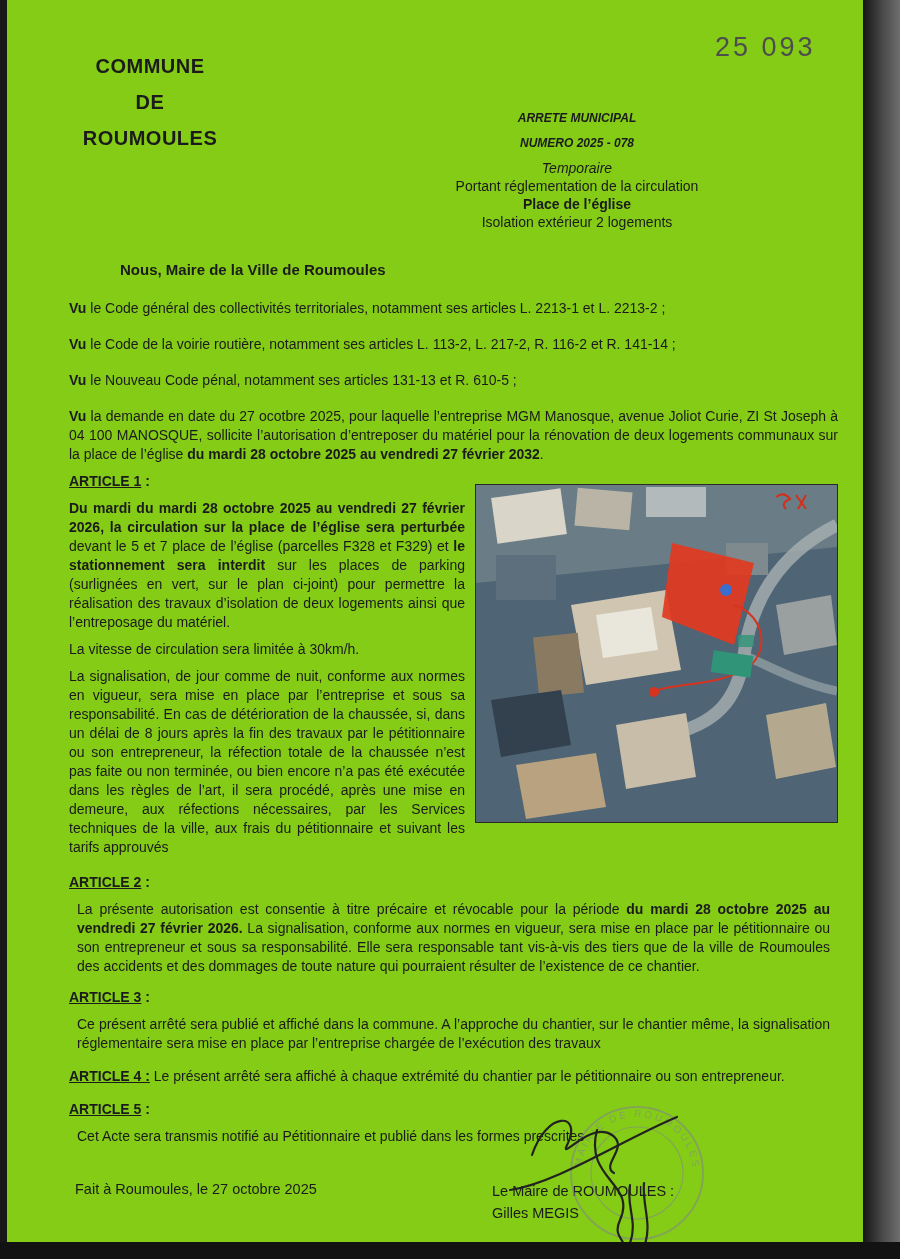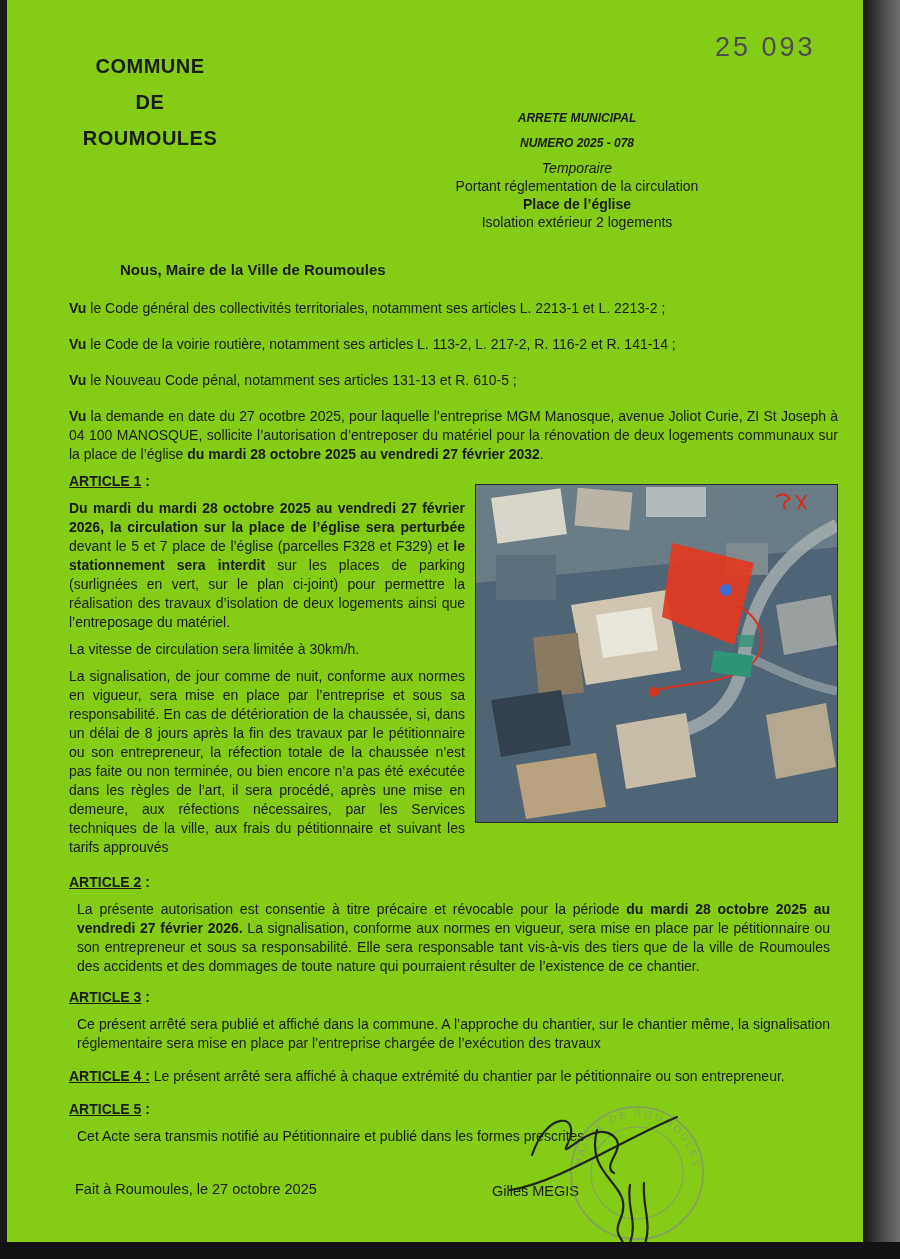--- a/index.html
+++ b/index.html
@@ -163,20 +163,21 @@
     <div class="article">
       <div class="article-heading">
         <span class="hd">ARTICLE 5</span><span> :</span>
       </div>
       <p>Cet Acte sera transmis notifié au Pétitionnaire et publié dans les formes prescrites</p>
     </div>
 
     <div class="footer-row">
       <div>Fait à Roumoules, le 27 octobre 2025</div>
       <div class="footer-right">
+        <div>Le Maire de ROUMOULES :</div>
         <div>Gilles MEGIS</div>
       </div>
     </div>
 
   </div>
 
   <div class="sig-area">
     <svg viewBox="0 0 235 150" width="235" height="150">
       <g opacity="0.55">
         <circle cx="135" cy="78" r="66" fill="none" stroke-width="2" stroke="#82878a"></circle>

